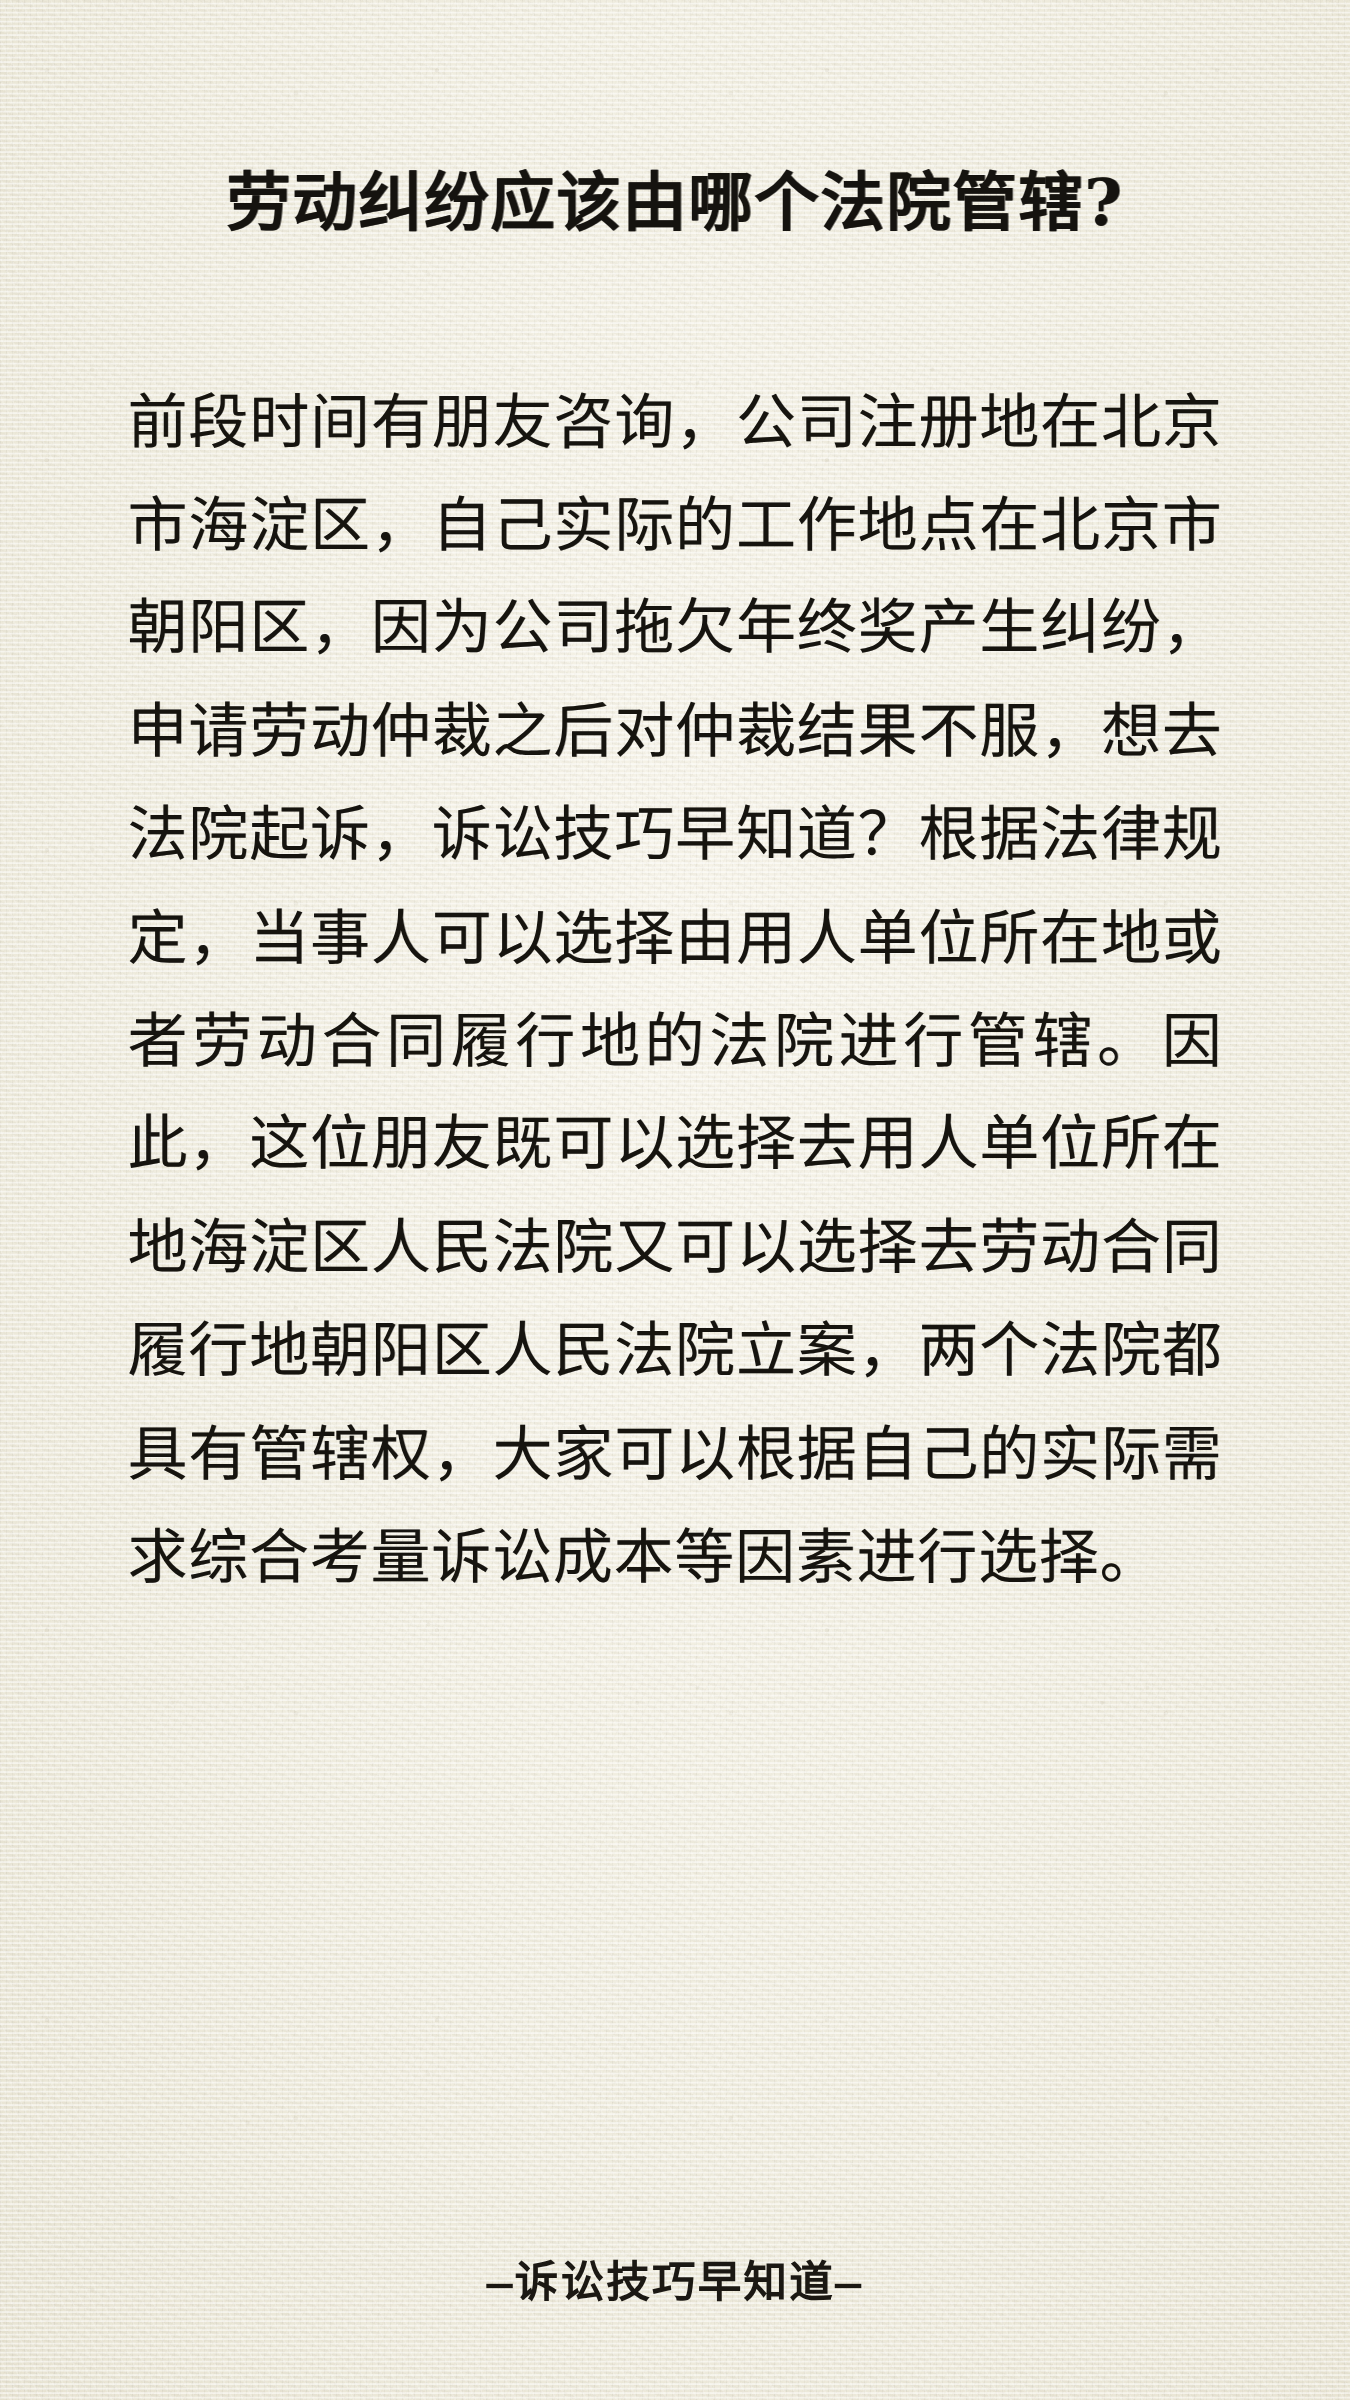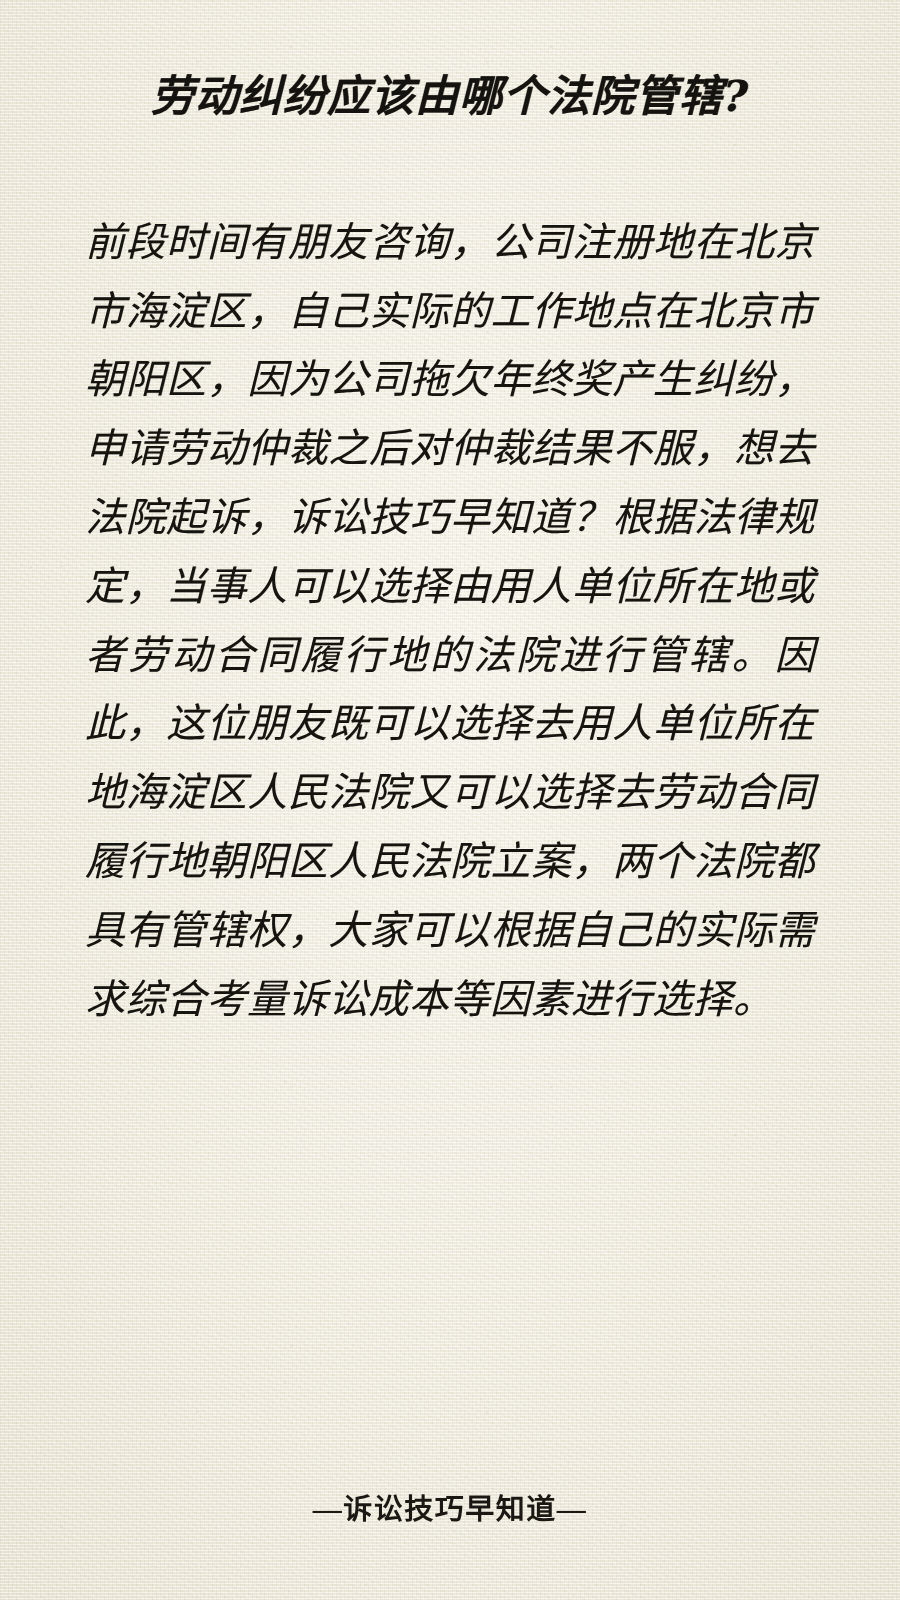--- a/index.html
+++ b/index.html
@@ -48,23 +48,22 @@
     opacity: 0.5;
     background-image:
       repeating-linear-gradient(117deg, rgba(160,150,120,0.06) 0 1px, rgba(255,255,255,0) 1px 5px),
       repeating-linear-gradient(63deg, rgba(255,255,255,0.35) 0 1px, rgba(255,255,255,0) 1px 6px);
   }
 
   .content {
     position: relative;
     z-index: 2;
     box-sizing: border-box;
-    padding: 70px 85px 0 85px;
+    padding: 110px 85px 0 85px;
     height: 100%;
-    font-style: italic;
   }
 
   
   .title {
     font-family: "DejaVu Serif", "Liberation Serif", serif;
     font-weight: 700;
     font-size: 43px;
     letter-spacing: 1px;
     color: #15130f;
     text-align: center;
@@ -84,24 +83,24 @@
     letter-spacing: 0.5px;
     margin: 0;
     text-shadow: 0.35px 0 0 rgba(20,18,14,0.35);
   }
 
   
   .footer {
     position: absolute;
     left: 0;
     right: 0;
-    bottom: 73px;
+    bottom: 60px;
     z-index: 3;
     text-align: center;
-    font-family: Liberation Serif, serif;
+    font-family: Liberation Mono, monospace;
     font-weight: 700;
     font-size: 29px;
     letter-spacing: 1.5px;
     color: #1b1813;
   }
 </style>
 </head>
 <body>
 
 <div class="page">

